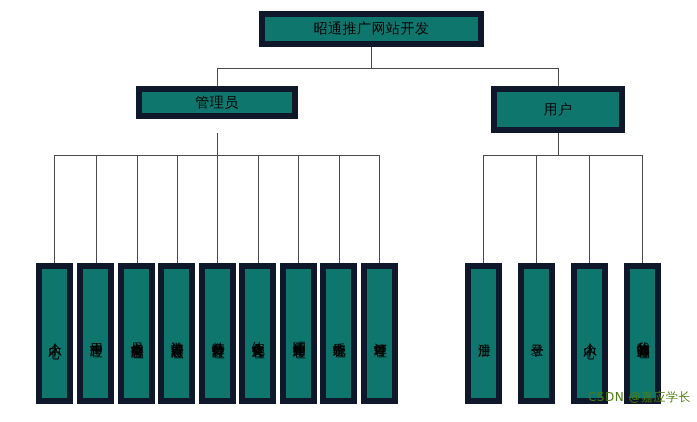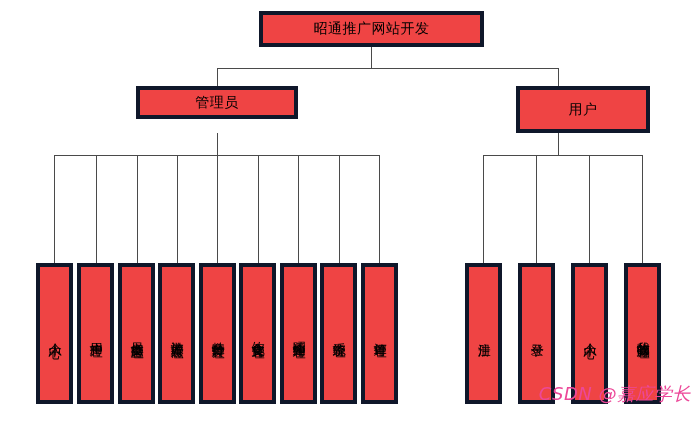--- a/index.html
+++ b/index.html
@@ -17,22 +17,22 @@
   #diagram {
     position: absolute;
     left: 0;
     top: 0;
     width: 697px;
     height: 422px;
   }
   .node {
     position: absolute;
     box-sizing: border-box;
-    background: #ef4444;
-    border: 4px solid #0f172a;
+    background: #0f766e;
+    border: 6px solid #0f172a;
     display: flex;
     align-items: center;
     justify-content: center;
     color: #000000;
     line-height: 1.12;
   }
   .node.h {
     font-size: 14px;
     letter-spacing: 0.5px;
   }
@@ -56,47 +56,46 @@
   .connector.v {
     width: 1px;
   }
   .connector.h {
     height: 1px;
   }
   #watermark {
     position: absolute;
     right: 6px;
     bottom: 16px;
-    font-size: 18px;
-    color: #ec4899;
+    font-size: 12px;
+    color: #4d7c0f;
     letter-spacing: 0.5px;
     white-space: nowrap;
     user-select: none;
-    font-style: italic;
   }
 </style>
 </head>
 <body>
 
 <div id="diagram">
 
   <div class="node h" style="left:259px; top:11px; width:225px; height:36px;">
     <span>昭通推广网站开发</span>
   </div>
 
   <div class="connector v" style="left:371px; top:47px; width:1px; height:21px;"></div>
   <div class="connector h" style="left:217px; top:68px; width:342px; height:1px;"></div>
   <div class="connector v" style="left:217px; top:68px; width:1px; height:18px;"></div>
   <div class="connector v" style="left:558px; top:68px; width:1px; height:18px;"></div>
 
   <div class="node h" style="left:136px; top:86px; width:162px; height:33px;">
     <span>管理员</span>
   </div>
 
-  <div class="node h" style="left:491px; top:86px; width:134px; height:47px;margin-left:25px;">
+  <div class="node h" style="left:491px; top:86px; width:134px; height:47px;">
     <span>用户</span>
   </div>
 
   <div class="connector v" style="left:217px; top:133px; width:1px; height:22px;"></div>
   <div class="connector h" style="left:54px; top:155px; width:325px; height:1px;"></div>
 
   <div class="connector v" style="left:54px;  top:155px; width:1px; height:108px;"></div>
   <div class="connector v" style="left:96px;  top:155px; width:1px; height:108px;"></div>
   <div class="connector v" style="left:137px; top:155px; width:1px; height:108px;"></div>
   <div class="connector v" style="left:177px; top:155px; width:1px; height:108px;"></div>

